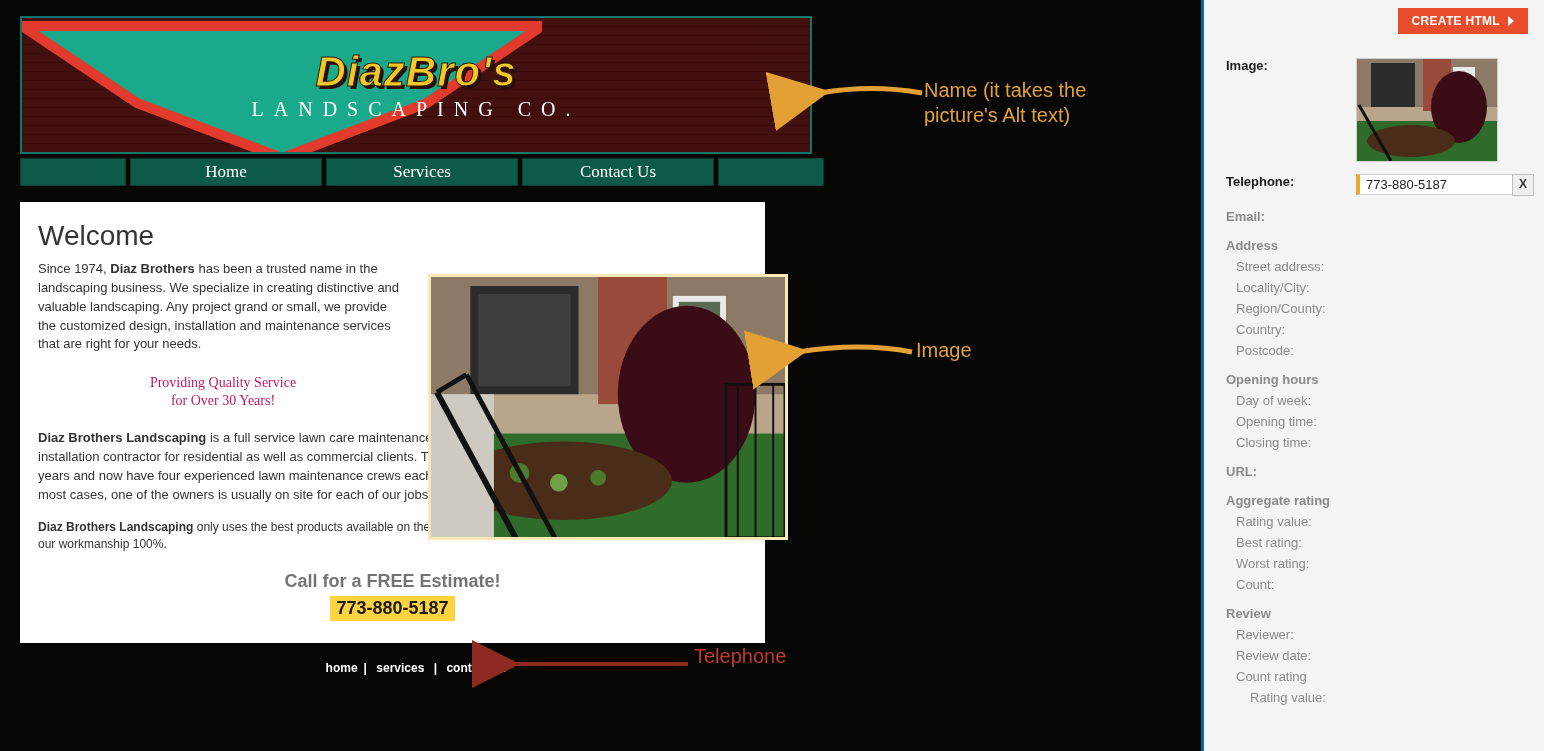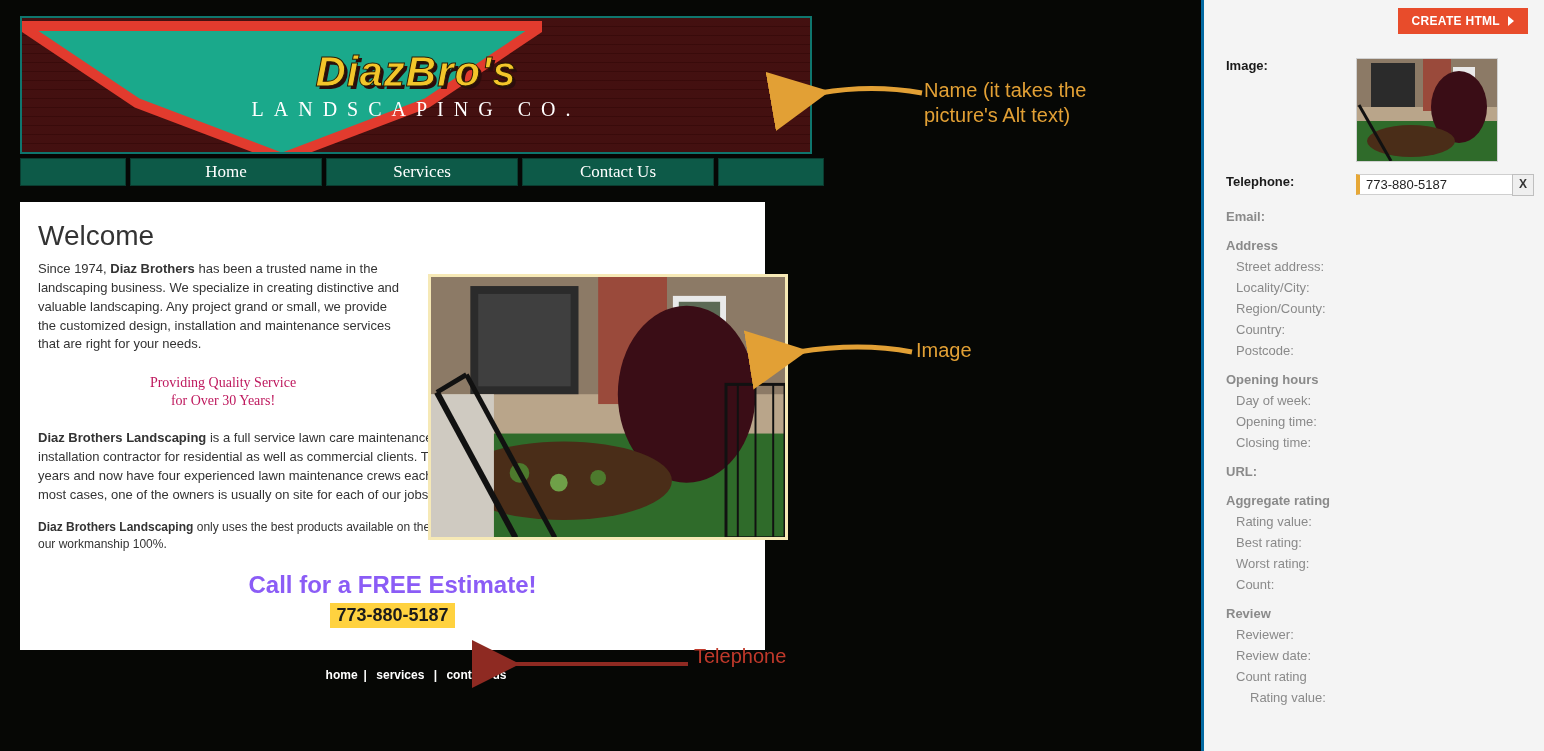--- a/index.html
+++ b/index.html
@@ -23,21 +23,21 @@
   .nav .spacer-r{width:104px;}
 
   .page{background:#ffffff;width:745px;margin-top:16px;padding:18px 18px 22px 18px;box-sizing:border-box;color:#333;}
   .page h1{font-family:"Segoe UI",Arial,sans-serif;font-weight:400;font-size:28px;margin:0 0 8px 0;color:#333;}
   .intro{font-size:13px;line-height:1.45;width:370px;}
   .intro strong{font-weight:700;}
   .tagline{color:#be185d;text-align:center;font-size:14px;line-height:1.25;margin:20px 0 20px 0;font-family:Liberation Serif, serif;}
   .body2{font-size:13px;line-height:1.45;}
   .body3{font-size:12px;line-height:1.45;margin-top:14px;}
   .cta{margin-top:18px;text-align:center;}
-  .cta .cta1{color:#8b5cf6;font-weight:700;font-size:24px;}
+  .cta .cta1{color:#737373;font-weight:700;font-size:18px;}
   .cta .phone{display:inline-block;margin-top:4px;background:#ffd23f;color:#1b1b1b;font-weight:700;font-size:18px;padding:2px 6px;}
 
   .photo{position:absolute;left:428px;top:274px;width:360px;height:266px;border:3px solid #f6e9b6;box-sizing:border-box;overflow:hidden;}
   .photo svg{width:100%;height:100%;display:block;}
 
   .footer-bar{width:792px;margin-top:18px;text-align:center;color:#fff;font-size:12px;font-weight:700;}
   .footer-bar span{margin:0 3px;}
 
   
   .anno{position:absolute;color:#e2a035;font-family:"Segoe UI",Arial;font-size:20px;line-height:1.25;}

